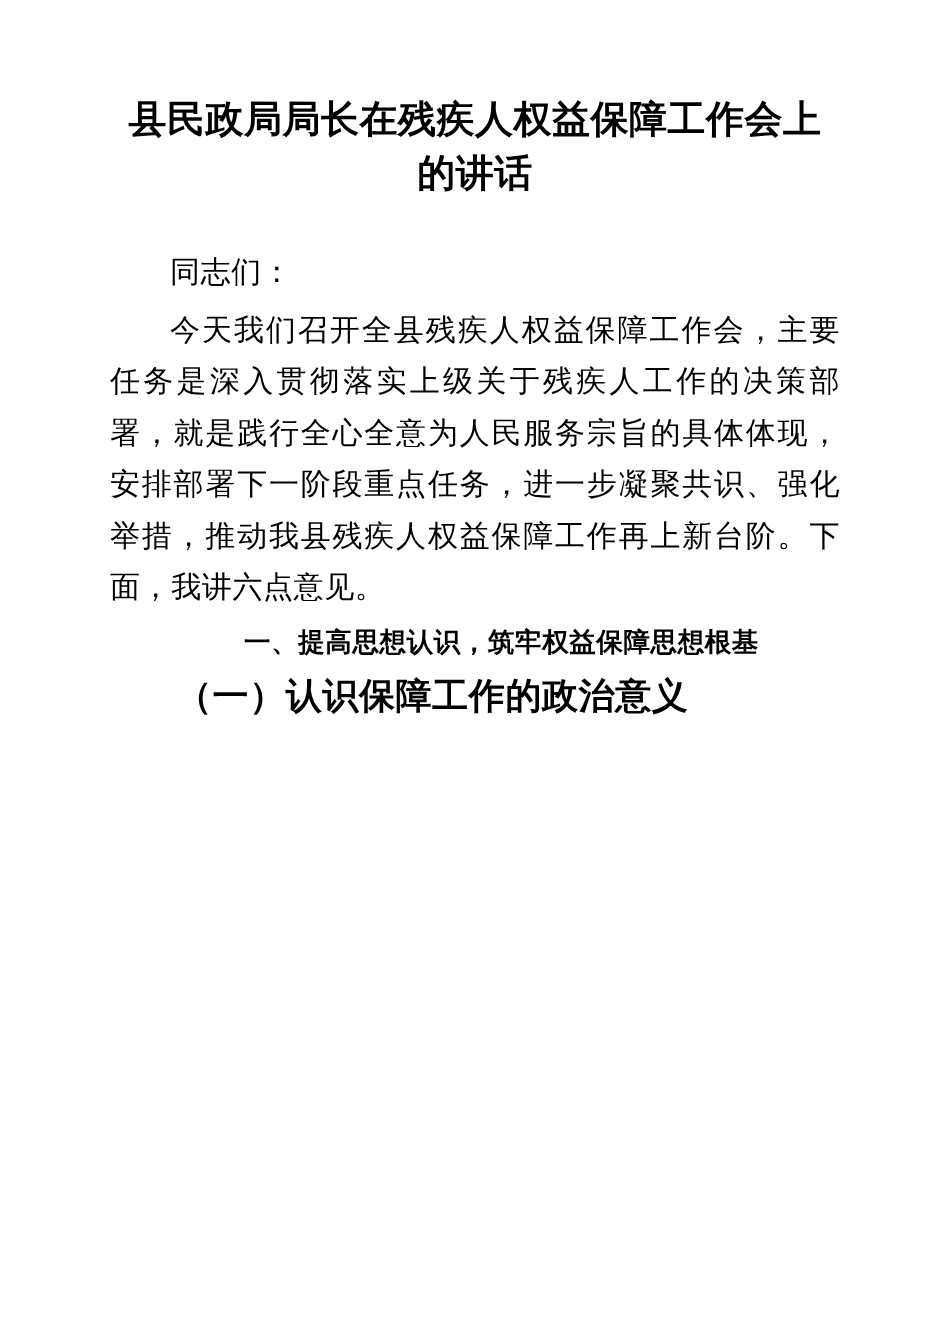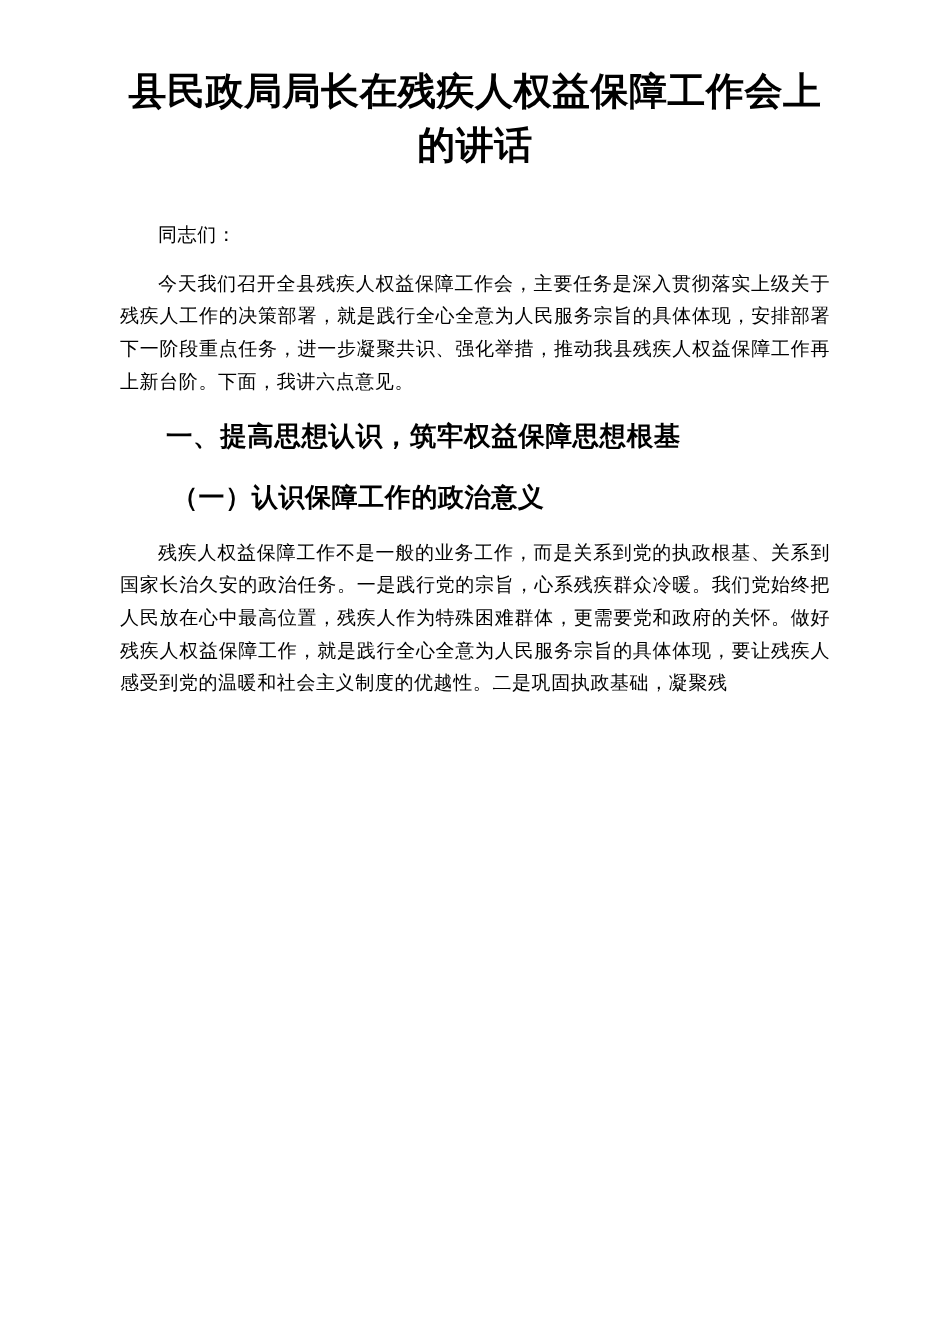--- a/index.html
+++ b/index.html
@@ -6,70 +6,70 @@
     margin: 0;
     padding: 0;
     background: #ffffff;
   }
   .page {
     width: 950px;
     height: 1344px;
     background: #ffffff;
     position: relative;
     box-sizing: border-box;
-    padding: 64px 104px 40px 104px;
+    padding: 92px 104px 40px 104px;
     font-family: "DejaVu Serif", "Liberation Serif", serif;
     color: #000000;
     overflow: hidden;
   }
   .doc-title {
     font-family: "DejaVu Serif", "Liberation Serif", serif;
     font-weight: bold;
     font-size: 38px;
     line-height: 1.42;
     text-align: center;
     letter-spacing: 0.5px;
     margin: 0 0 46px 0;
     padding: 0 8px;
   }
   .para {
-    font-size: 19px;
+    font-size: 30px;
     line-height: 1.72;
     text-align: justify;
     text-justify: inter-ideograph;
-    margin: 16px;
+    margin: 6px;
     letter-spacing: 0.6px;
     text-indent: 2em;
   }
   .para + .para {
     margin-top: 0;
   }
   .heading1 {
     font-size: 26.5px;
     line-height: 1.72;
     font-weight: bold;
     text-indent: 2em;
     letter-spacing: 0.6px;
-    margin: 9px;
+    margin: 0;
     font-family: "DejaVu Sans", "Liberation Sans", sans-serif;
+    text-align: center;
   }
   .heading2 {
-    font-size: 26px;
+    font-size: 36px;
     line-height: 1.72;
     font-weight: bold;
     text-indent: 2em;
     letter-spacing: 0.6px;
-    margin: 16px;
+    margin: 0;
     font-family: "DejaVu Serif", "Liberation Serif", serif;
   }
 </style>
 </head>
 <body>
 
 <div class="page">
   <h1 class="doc-title">县民政局局长在残疾人权益保障工作会上的讲话</h1>
 
   <p class="para">同志们：</p>
   <p class="para">今天我们召开全县残疾人权益保障工作会，主要任务是深入贯彻落实上级关于残疾人工作的决策部署，就是践行全心全意为人民服务宗旨的具体体现，安排部署下一阶段重点任务，进一步凝聚共识、强化举措，推动我县残疾人权益保障工作再上新台阶。下面，我讲六点意见。</p>
   <p class="heading1">一、提高思想认识，筑牢权益保障思想根基</p>
   <p class="heading2">（一）认识保障工作的政治意义</p>
-  <p class="para">残疾人权益保障工作不是一般的业务工作，而是关系到党的执政根基、关系到国家长治久安的政治任务。一是践行党的宗旨，心系残疾群众冷暖。我们党始终把人民放在心中最高位置，残疾人作为特殊困难群体，更需要党和政府的关怀。做好残疾人权益保障工作，就是践行全心全意为人民服务宗旨的具体体现，要让残疾人感受到党的温暖和社会主义制度的优越性。二是巩固执政基础，凝聚残</p>
 </div>
 
 </body></html>

